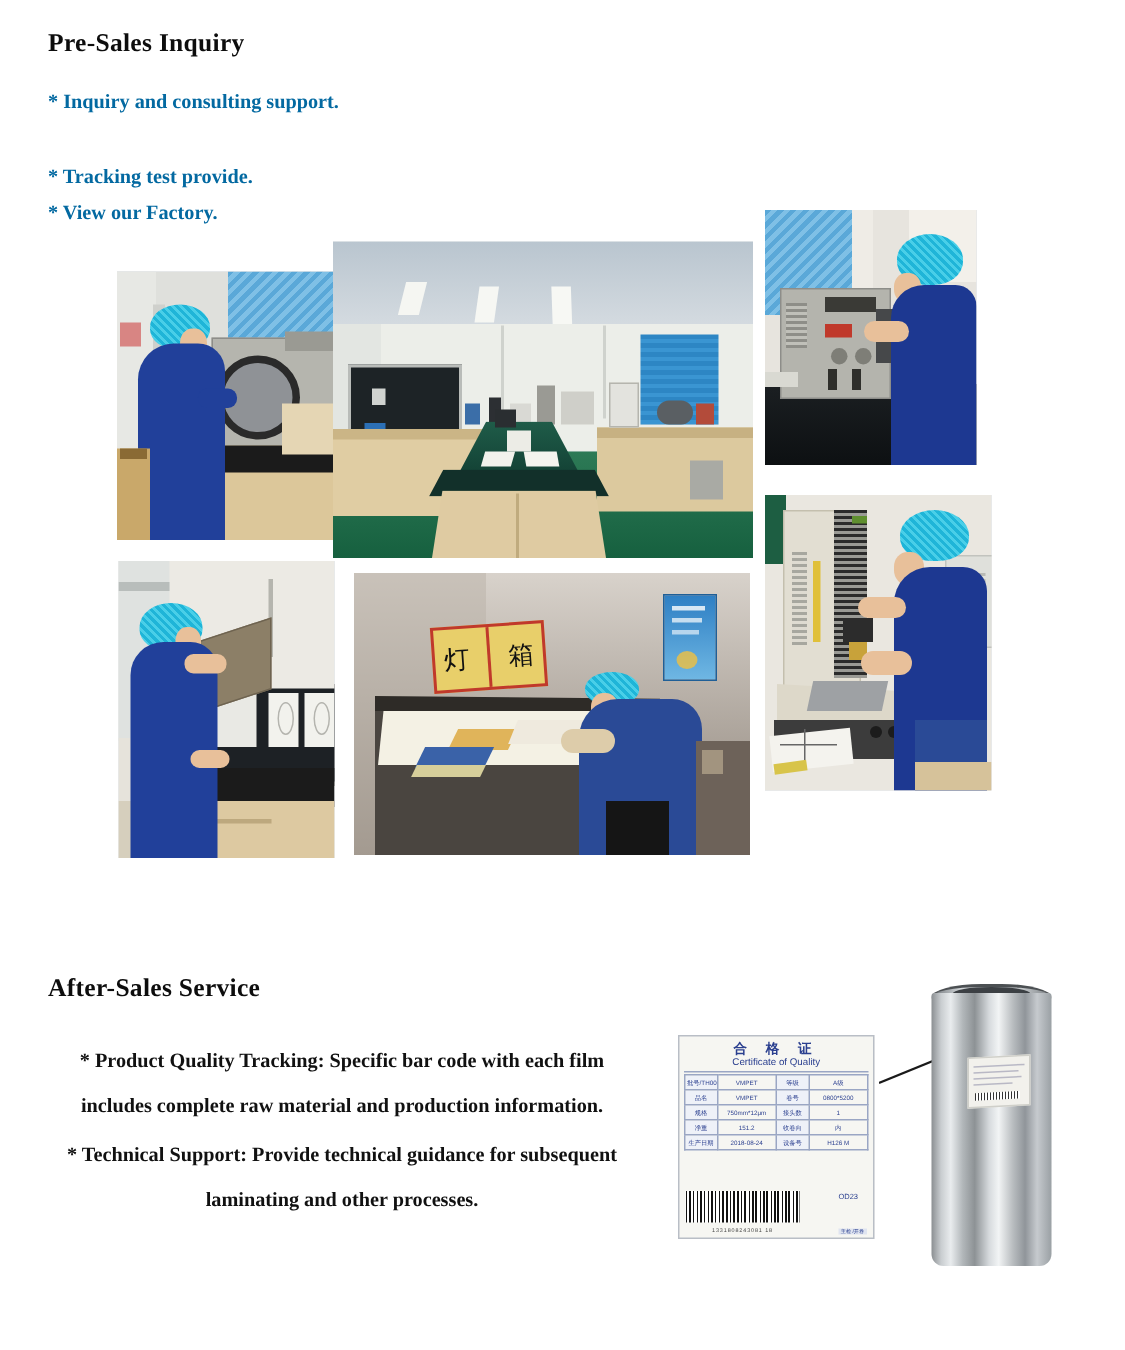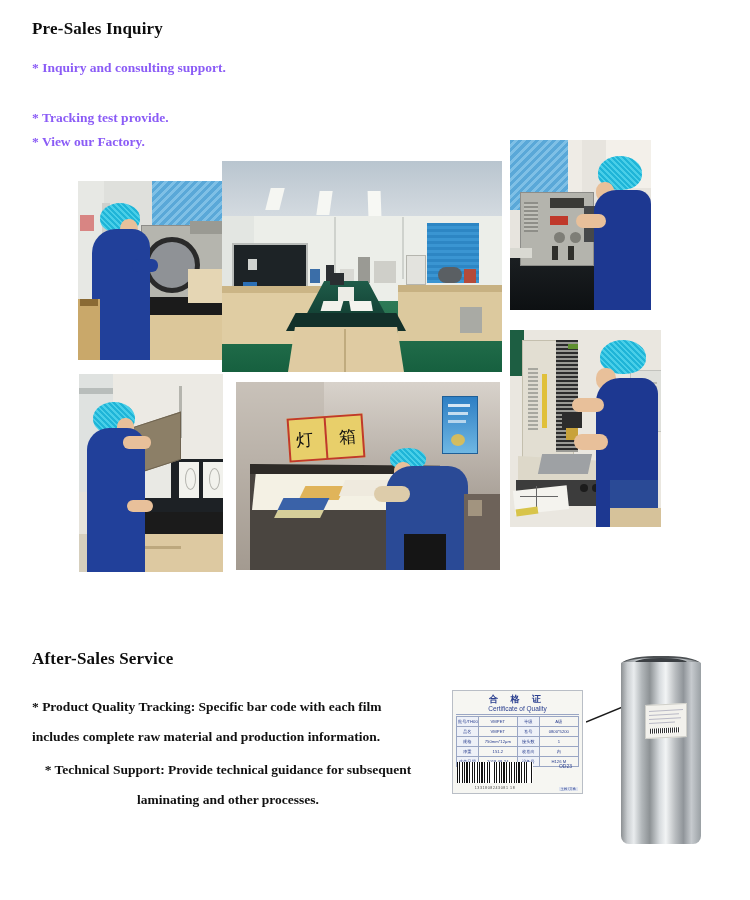--- a/index.html
+++ b/index.html
@@ -36,21 +36,21 @@
   }
   #presales-title{left:32px;top:19px;}
   #aftersales-title{left:32px;top:649px;}
 
   
   .bullet{
     position:absolute;left:32px;
     font-family:"Liberation Serif", serif;
     font-size:13.5px;
     font-weight:700;
-    color:#8b5cf6;
+    color:#0369a1;
     white-space:nowrap;
   }
 
   
   .para{
     position:absolute;left:32px;
     width:392px;
     font-family:"Liberation Serif", serif;
     font-size:13.5px;
     font-weight:700;
@@ -72,21 +72,21 @@
       repeating-linear-gradient(45deg,#1fb5d8 0 2px,#49cfe8 2px 4px);
       border-radius:50% 50% 45% 45%;}
   .skin{position:absolute;background:#e8c09a;border-radius:45%;}
   .bench{position:absolute;background:#dcc79a;}
   .benchtop{position:absolute;background:#1b1b1b;}
   .machine{position:absolute;background:#b9b9b4;border:1px solid #8d8d89;}
   .floor{position:absolute;background:#1f6b4a;}
 
   
   .cert{
-    position:absolute;left:452px;top:690px;width:131px;height:104px;
+    position:absolute;left:452px;top:690px;width:131px;height:136px;
     background:#f6f6f2;border:1px solid #b9bec6;
     box-sizing:border-box;padding:3px 3px 19px 3px;
     font-family:"Liberation Sans", sans-serif;
   }
   .cert-cn{
     text-align:center;color:#2a3f8f;font-size:9px;font-weight:700;
     letter-spacing:5px;line-height:11px;
   }
   .cert-en{
     text-align:center;color:#2a3f8f;font-size:6.5px;line-height:8px;
@@ -393,21 +393,21 @@
       <div class="uniform d" style="left:86px;top:48px;width:62px;height:149px;border-radius:24px 16px 0 0;"></div>
       <div style="position:absolute;left:62px;top:68px;width:32px;height:14px;background:#e8c09a;border-radius:7px;"></div>
       <div style="position:absolute;left:64px;top:104px;width:34px;height:16px;background:#e8c09a;border-radius:8px;"></div>
       <div style="position:absolute;left:100px;top:150px;width:48px;height:47px;background:#2a4a96;"></div>
       <div class="bench" style="left:100px;top:178px;width:51px;height:19px;background:#d6c29a;"></div>
     </div>
   </div>
 
   <div class="sec-title" id="aftersales-title">After-Sales Service</div>
 
-  <div class="para" style="top:692px;">* Product Quality Tracking: Specific bar code with each film includes complete raw material and production information.</div>
+  <div class="para" style="top:692px;text-align:center;">* Product Quality Tracking: Specific bar code with each film includes complete raw material and production information.</div>
   <div class="para" style="top:755px;text-align:center;">* Technical Support: Provide technical guidance for subsequent laminating and other processes.</div>
 
   <div class="cert">
     <div class="cert-cn">合 格 证</div>
     <div class="cert-en">Certificate of Quality</div>
     <table class="cert-tbl">
       <tbody>
           <tr>
         <td class="lbl">批号/TH008-2008</td>
         <td class="val">VMPET</td>

